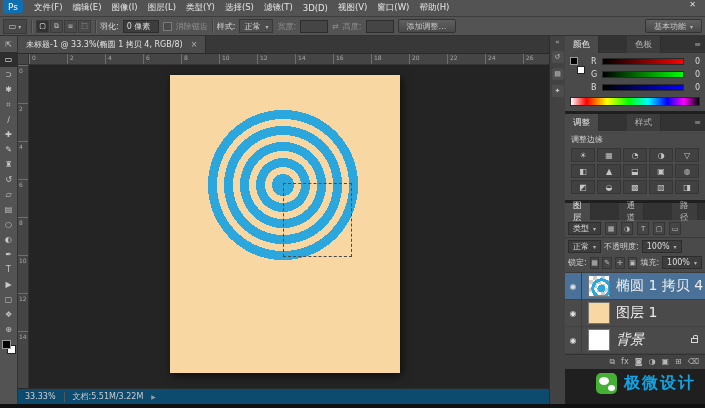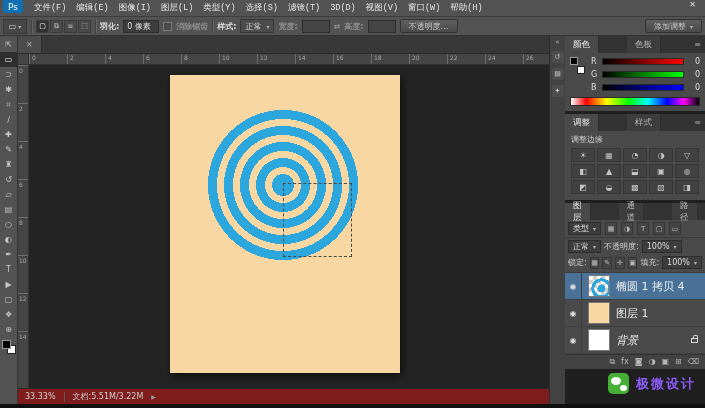--- a/index.html
+++ b/index.html
@@ -3,32 +3,32 @@
 <meta charset="utf-8">
 <style>
   * { box-sizing: border-box; margin: 0; padding: 0; }
   html,body { width:705px; height:408px; overflow:hidden; }
   body { background:#1e1e1e; font-family:"DejaVu Sans",sans-serif; font-size:9px; color:#d6d6d6; }
   .window { width:705px; height:408px; display:flex; flex-direction:column; background:#535353; }
 
   
   .menubar { flex:0 0 17px; height:17px; background:#535353; border-bottom:1px solid #3d3d3d; display:flex; align-items:flex-start; }
   .ps-logo { width:20px; height:13px; margin:0 6px 0 3px; background:#0f6fb3; color:#fff; border-radius:2px; display:flex; align-items:center; justify-content:center; font-size:9px; }
-  .menu-item { padding:0 5px; height:100%; display:flex; align-items:center; font-size:8.5px; color:#e6e6e6; cursor:default;font-family:Liberation Mono, monospace; }
+  .menu-item { padding:0 5px; height:100%; display:flex; align-items:center; font-size:8.5px; color:#e6e6e6; cursor:default; }
   .menubar-spacer { flex:1; }
   .win-close { padding:0 9px; color:#ddd; font-size:8px; }
 
   
   .optionsbar { flex:0 0 19px; height:19px; background:#535353; border-bottom:1px solid #333; display:flex; align-items:center; padding:0 3px; gap:4px; font-size:8px; }
   .opt-tool { width:24px; height:15px; background:#474747; border:1px solid #3a3a3a; display:flex; align-items:center; justify-content:center; gap:2px; color:#ddd; }
   .opt-sep { width:1px; height:13px; background:#404040; box-shadow:1px 0 0 #646464; }
   .sel-modes { display:flex; gap:1px; }
   .sel-mode { width:13px; height:13px; border:1px solid #3c3c3c; background:#4a4a4a; display:flex; align-items:center; justify-content:center; font-size:7px; color:#c2c2c2; }
   .sel-mode.active { background:#323232; color:#fff; }
-  .opt-label { color:#dcdcdc; white-space:nowrap;font-weight:bold; }
+  .opt-label { color:#dcdcdc; white-space:nowrap; }
   .opt-label.disabled { color:#8e8e8e; }
   .opt-input { background:#3d3d3d; border:1px solid #2d2d2d; height:13px; min-width:36px; padding:0 3px; display:flex; align-items:center; color:#ddd; }
   .opt-input.small { min-width:28px; }
   .opt-input.disabled { color:#777; background:#454545; }
   .opt-select { background:#4c4c4c; border:1px solid #383838; height:14px; padding:0 4px; display:flex; align-items:center; gap:5px; color:#ddd; }
   .chev { font-size:6px; color:#b5b5b5; }
   .opt-checkbox { width:9px; height:9px; border:1px solid #7a7a7a; background:#4a4a4a; }
   .opt-button { background:linear-gradient(#606060,#494949); border:1px solid #333; border-radius:2px; height:14px; padding:0 8px; display:flex; align-items:center; gap:4px; color:#c8c8c8; white-space:nowrap; }
   .opt-spacer { flex:1; }
 
@@ -57,21 +57,21 @@
   .canvas { flex:1; position:relative; background:#242424; overflow:hidden; }
   .document { position:absolute; left:141px; top:10px; width:230px; height:298px; background:#F8D7A3; box-shadow:2px 3px 9px rgba(0,0,0,.65); }
   .rings { position:absolute; left:37px; top:34px; width:152px; height:152px; border-radius:50%;
     background:radial-gradient(circle,
       #2BA7DE 0 11px, #F8D7A3 11px 18px,
       #2BA7DE 18px 27px, #F8D7A3 27px 34px,
       #2BA7DE 34px 43px, #F8D7A3 43px 50px,
       #2BA7DE 50px 59px, #F8D7A3 59px 66px,
       #2BA7DE 66px 75px, transparent 75px); }
   .selection-rect { position:absolute; left:113px; top:108px; width:69px; height:74px; border:1px dashed #4a4a4a; }
-  .statusbar { flex:0 0 16px; background:#7f1d1d; border-top:1px solid #2a2a2a; display:flex; align-items:center; gap:8px; padding:0 7px; font-size:8px; color:#cfcfcf; }
+  .statusbar { flex:0 0 16px; background:#0c4a6e; border-top:1px solid #2a2a2a; display:flex; align-items:center; gap:8px; padding:0 7px; font-size:8px; color:#cfcfcf; }
   .status-sep { width:1px; height:10px; background:#575757; }
   .status-arrow { color:#9a9a9a; font-size:6px; }
 
   
   .dock-strip { flex:0 0 16px; width:16px; background:#424242; border-left:1px solid #2c2c2c; display:flex; flex-direction:column; align-items:center; padding-top:2px; gap:5px; }
   .strip-expand { color:#b8b8b8; font-size:7px; }
   .strip-icon { width:12px; height:12px; background:#4d4d4d; border-radius:2px; display:flex; align-items:center; justify-content:center; font-size:7px; color:#c5c5c5; }
 
   
   .panels { flex:0 0 140px; width:140px; background:#1f1f1f; display:flex; flex-direction:column; }
@@ -114,33 +114,33 @@
   .layer-row.selected { background:#4a7298; }
   .eye-cell { width:17px; flex:0 0 17px; height:100%; border-right:1px solid #3e3e3e; display:flex; align-items:center; justify-content:center; color:#e0e0e0; font-size:8px; }
   .layer-thumb { width:22px; height:22px; flex:0 0 22px; margin:0 6px; border:1px solid #777; }
   .thumb-shape { background-image:
       radial-gradient(circle at 62% 62%, #2BA7DE 0 4px, rgba(0,0,0,0) 4px 7px, #2BA7DE 7px 10px, rgba(0,0,0,0) 10px),
       linear-gradient(45deg,#cfcfcf 25%,rgba(0,0,0,0) 25%,rgba(0,0,0,0) 75%,#cfcfcf 75%),
       linear-gradient(45deg,#cfcfcf 25%,#fff 25%,#fff 75%,#cfcfcf 75%);
     background-size:100% 100%, 8px 8px, 8px 8px; background-position:0 0, 0 0, 4px 4px; background-color:#fff; }
   .thumb-peach { background:#F8D7A3; }
   .thumb-white { background:#fff; }
-  .layer-name { flex:1; min-width:0; font-size:11px; color:#ececec; white-space:nowrap; overflow:hidden; }
+  .layer-name { flex:1; min-width:0; font-size:14px; color:#ececec; white-space:nowrap; overflow:hidden; }
   .layer-name.italic { font-style:italic; }
   .lock-shape { position:relative; width:7px; height:5px; border:1px solid #d8d8d8; margin:0 7px 0 4px; }
   .lock-shape:before { content:''; position:absolute; top:-4px; left:1px; width:3px; height:3px; border:1px solid #d8d8d8; border-bottom:none; border-radius:2px 2px 0 0; }
   .layers-footer { height:15px; display:flex; align-items:center; justify-content:flex-end; gap:6px; padding:0 6px; background:#424242; border-top:1px solid #333; }
   .footer-icon { color:#b8b8b8; font-size:8px; line-height:1; }
 
   .dock-bottom { flex:1; position:relative; background:#1f1f1f; }
   .watermark { position:absolute; right:9px; bottom:10px; display:flex; align-items:center; gap:7px; }
   .wechat-icon { position:relative; width:21px; height:21px; border-radius:5px; background:#45B035; }
   .wechat-icon:before { content:''; position:absolute; left:3px; top:4px; width:10px; height:8px; background:#fff; border-radius:50%; }
   .wechat-icon:after { content:''; position:absolute; right:2px; bottom:3px; width:7px; height:6px; background:#fff; border-radius:50%; }
-  .brand-text { font-size:13px; font-weight:bold; color:#8b5cf6; letter-spacing:2px; }
+  .brand-text { font-size:16px; font-weight:bold; color:#0ea5e9; letter-spacing:2px; }
 
   .footer-strip { flex:0 0 4px; background:#101010; }
 </style>
 </head>
 <body>
 
 <div class="window">
 
   <div class="menubar">
     <div class="ps-logo">
@@ -189,25 +189,25 @@
     <span class="opt-label disabled">宽度:</span>
     <div class="opt-input small disabled">
         <span></span>
       </div>
     <span class="opt-label disabled">⇄</span>
     <span class="opt-label disabled">高度:</span>
     <div class="opt-input small disabled">
         <span></span>
       </div>
     <div class="opt-button">
-        <span>不透明度…</span>
+        <span>添加调整…</span>
       </div>
     <div class="opt-spacer"></div>
     <div class="opt-button">
-      <span>添加调整</span>
+      <span>基本功能</span>
       <span class="chev">▾</span>
     </div>
   </div>
 
   <div class="main">
 
     <div class="toolbar">
       <div class="tool">⇱</div>
       <div class="tool selected">▭</div>
       <div class="tool">⊃</div>
@@ -230,20 +230,21 @@
       <div class="tool">⊕</div>
       <div class="fgbg">
         <div class="fg-swatch"></div>
         <div class="bg-swatch"></div>
       </div>
     </div>
 
     <div class="center">
       <div class="tabbar">
         <div class="doc-tab">
+          <span>未标题-1 @ 33.3%(椭圆 1 拷贝 4, RGB/8)</span>
           <span class="tab-close">×</span>
         </div>
       </div>
       <div class="hruler">
         <div class="ruler-corner"></div>
         <div class="hr-seg">0</div>
         <div class="hr-seg">2</div>
         <div class="hr-seg">4</div>
         <div class="hr-seg">6</div>
         <div class="hr-seg">8</div>

